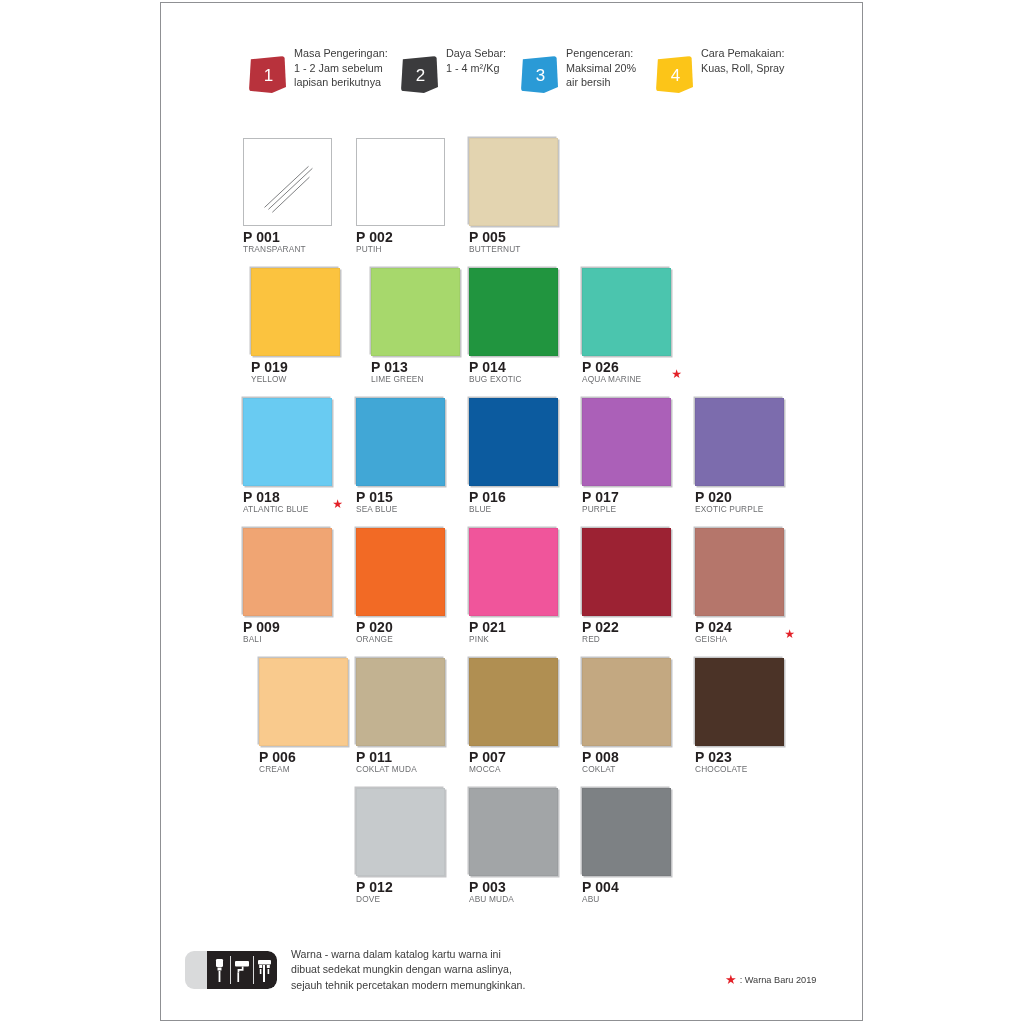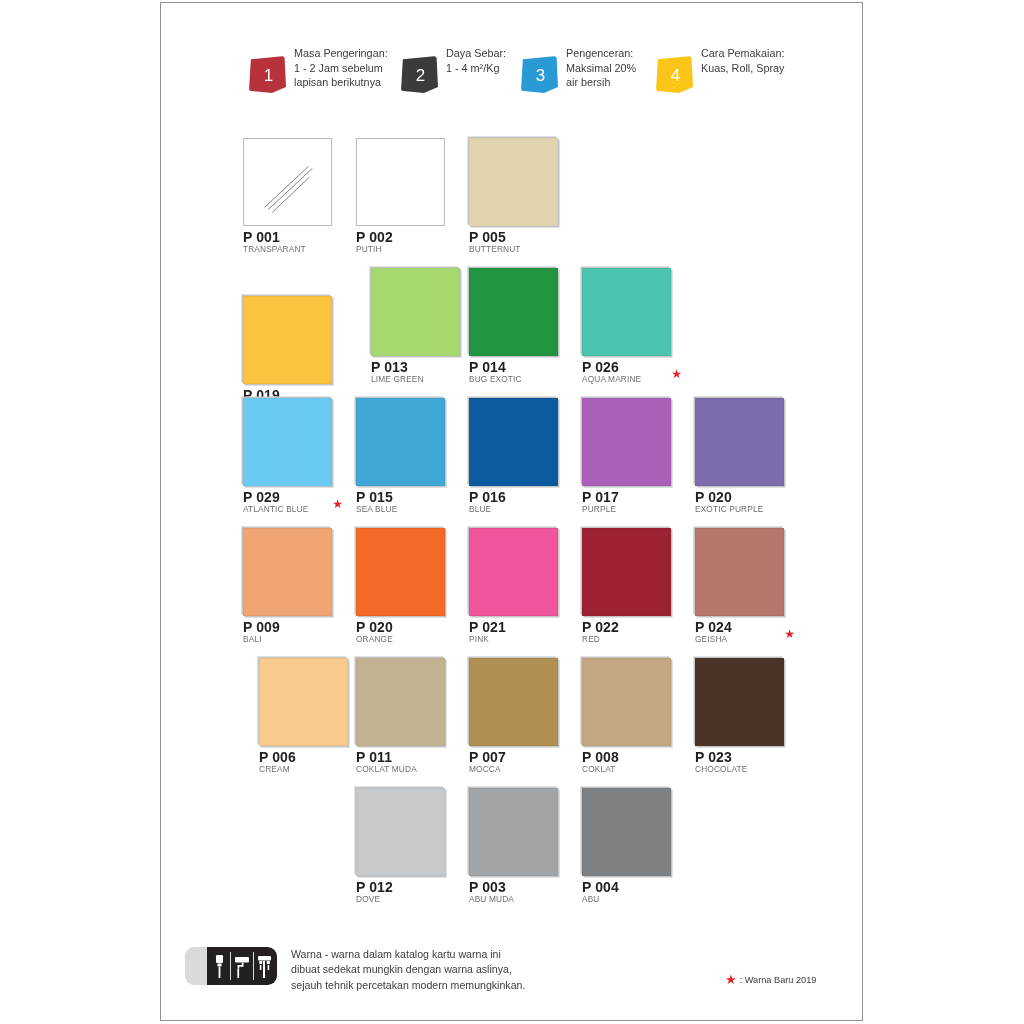--- a/index.html
+++ b/index.html
@@ -109,21 +109,21 @@
     color: #e32128;
     line-height: 1;
   }
 
   
   #footer {
     position: absolute;
     left: 24px; top: 942px;
     width: 660px;
     display: flex;
-    align-items: flex-start;
+    align-items: center;
   }
   #tools-badge {
     flex: 0 0 92px;
     width: 92px; height: 38px;
     border-radius: 9px;
     background: #d9dadb;
     overflow: hidden;
     position: relative;
     margin-top: 2px;
   }
@@ -232,21 +232,21 @@
         </div>
         <div class="swatch-cell" style="left: 226px;">
           <div class="swatch-box shadowed" style="background: rgb(227, 212, 176);"></div>
           <div class="swatch-label">
             <div class="swatch-code">P 005</div>
             <div class="swatch-name">BUTTERNUT</div>
           </div>
         </div>
       </div>
       <div class="swatch-row">
-        <div class="swatch-cell" style="left: 0px; margin-top: 28px;">
+        <div class="swatch-cell" style="left: 8px;">
           <div class="swatch-box shadowed" style="background: rgb(251, 195, 63);"></div>
           <div class="swatch-label">
             <div class="swatch-code">P 019</div>
             <div class="swatch-name">YELLOW</div>
           </div>
         </div>
         <div class="swatch-cell" style="left: 128px;">
           <div class="swatch-box shadowed" style="background: rgb(167, 216, 108);"></div>
           <div class="swatch-label">
             <div class="swatch-code">P 013</div>
@@ -266,21 +266,21 @@
             <div class="swatch-code">P 026</div>
             <div class="swatch-name">AQUA MARINE</div>
             <div class="new-star">★</div>
           </div>
         </div>
       </div>
       <div class="swatch-row">
         <div class="swatch-cell" style="left: 0px;">
           <div class="swatch-box shadowed" style="background: rgb(105, 203, 242);"></div>
           <div class="swatch-label">
-            <div class="swatch-code">P 029</div>
+            <div class="swatch-code">P 018</div>
             <div class="swatch-name">ATLANTIC BLUE</div>
             <div class="new-star">★</div>
           </div>
         </div>
         <div class="swatch-cell" style="left: 113px;">
           <div class="swatch-box shadowed" style="background: rgb(65, 167, 214);"></div>
           <div class="swatch-label">
             <div class="swatch-code">P 015</div>
             <div class="swatch-name">SEA BLUE</div>
           </div>

